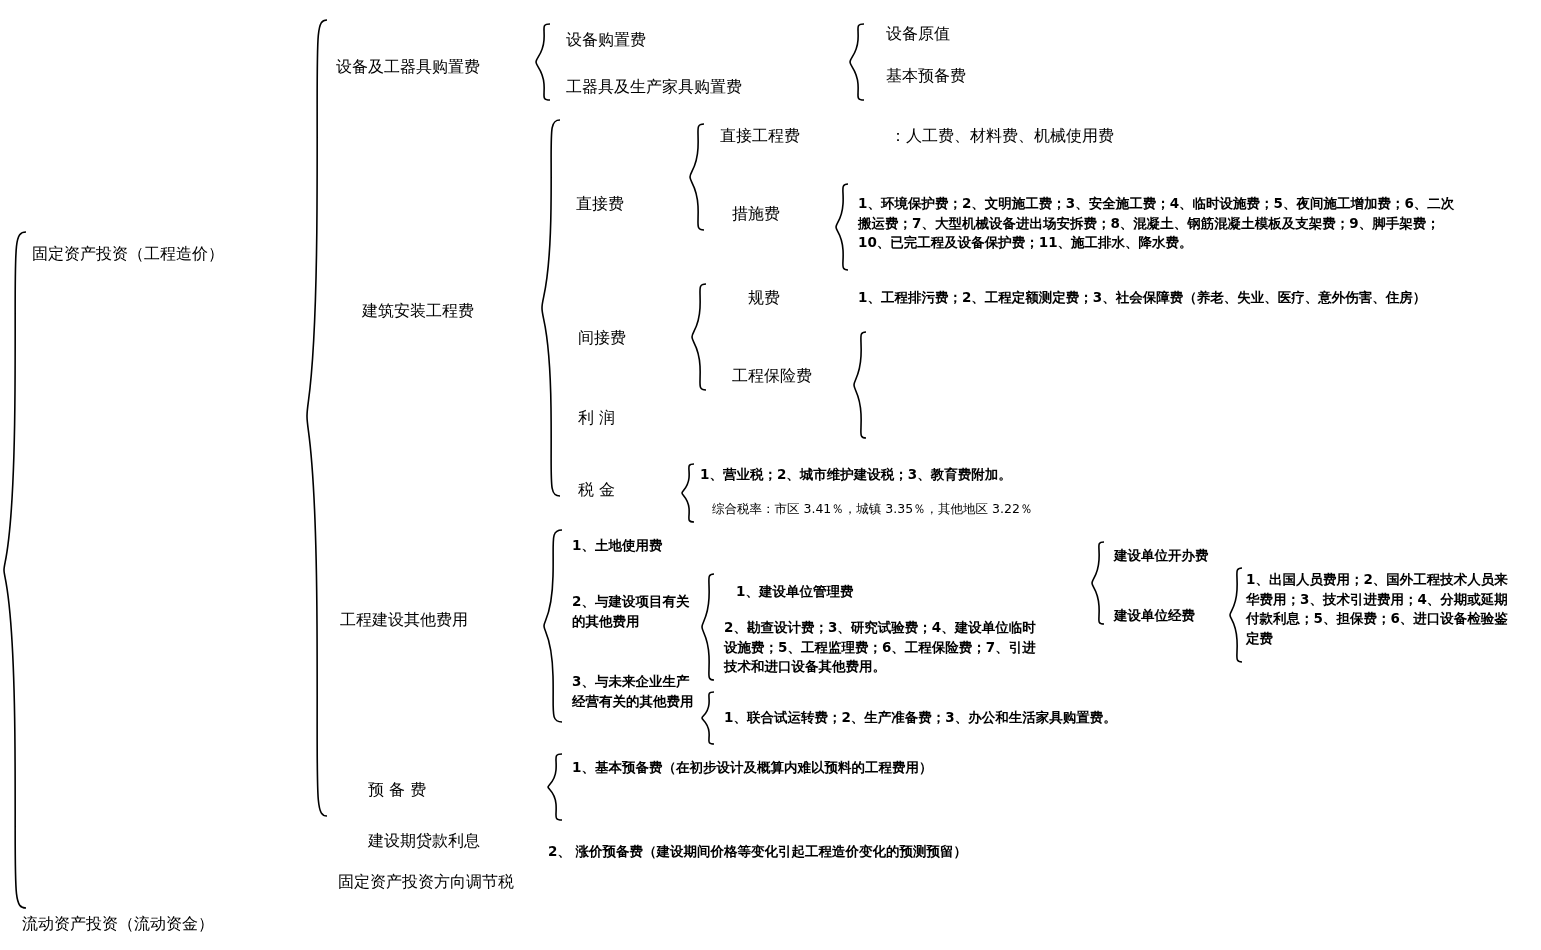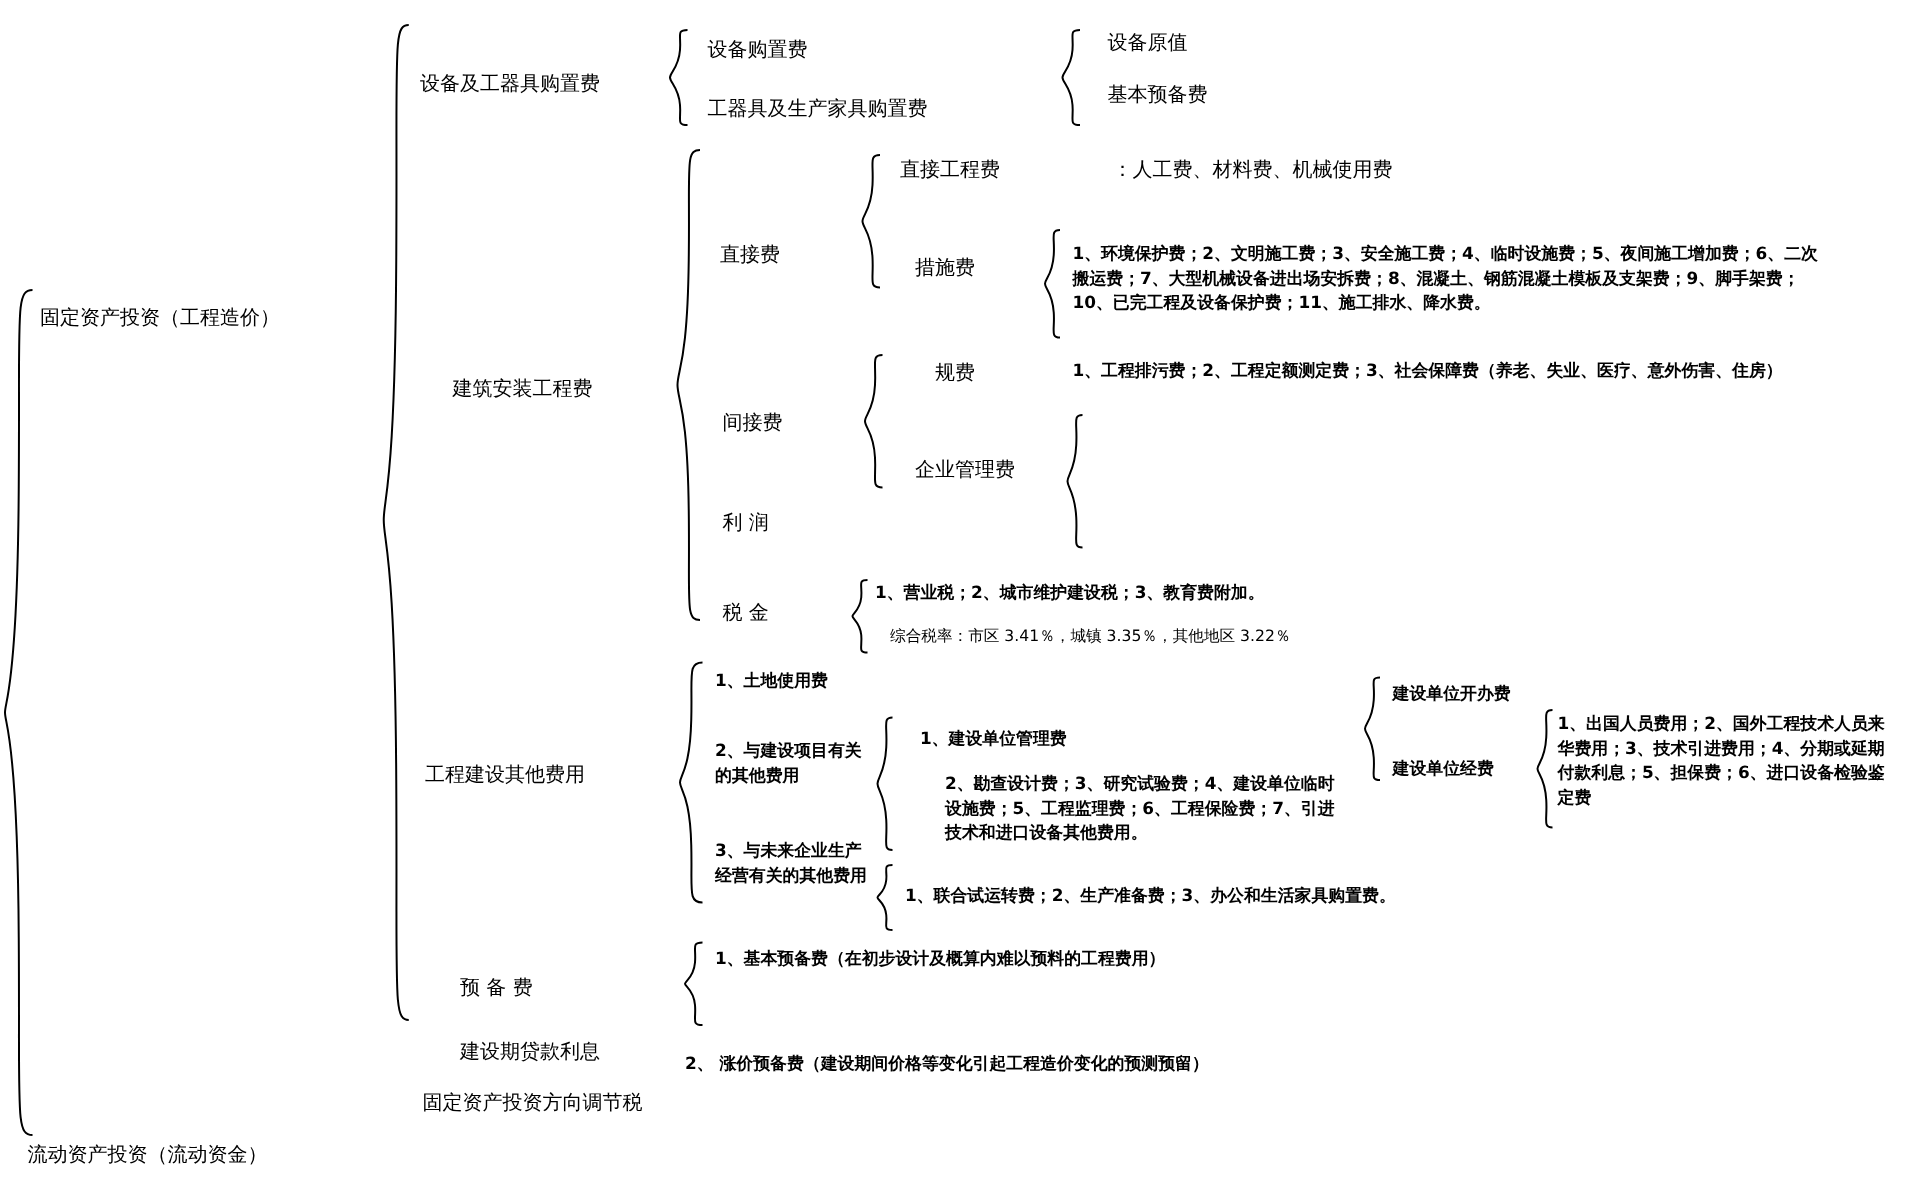--- a/index.html
+++ b/index.html
@@ -94,21 +94,21 @@
     </svg>
   </div>
   <div class="wrap t13 b" style="left:858px;top:194px;width:600px;">1、环境保护费；2、文明施工费；3、安全施工费；4、临时设施费；5、夜间施工增加费；6、二次搬运费；7、大型机械设备进出场安拆费；8、混凝土、钢筋混凝土模板及支架费；9、脚手架费；10、已完工程及设备保护费；11、施工排水、降水费。</div>
 
   <div class="brace" style="left:690px;top:282px;">
     <svg width="18" height="110" viewBox="0 0 18 110" preserveAspectRatio="none">
       <path d="M16 2 C7 2 11 8 10 26 C9 46 2 50 2 55 C2 60 9 64 10 84 C11 102 7 108 16 108" fill="none" stroke="#000" stroke-width="1.6"></path>
     </svg>
   </div>
   <div class="node t16" style="left:748px;top:286px;">规费</div>
-  <div class="node t16" style="left:732px;top:364px;">企业管理费</div>
+  <div class="node t16" style="left:732px;top:364px;">工程保险费</div>
 
   <div class="wrap t13 b" style="left:858px;top:288px;width:660px;">1、工程排污费；2、工程定额测定费；3、社会保障费（养老、失业、医疗、意外伤害、住房）</div>
 
   <div class="brace" style="left:852px;top:330px;">
     <svg width="16" height="110" viewBox="0 0 16 110" preserveAspectRatio="none">
       <path d="M14 2 C6 2 10 8 9 26 C8 46 2 50 2 55 C2 60 8 64 9 84 C10 102 6 108 14 108" fill="none" stroke="#000" stroke-width="1.6"></path>
     </svg>
   </div>
 
   <div class="brace" style="left:680px;top:462px;">
@@ -128,21 +128,21 @@
   <div class="wrap t13 b" style="left:572px;top:592px;width:122px;">2、与建设项目有关的其他费用</div>
   <div class="wrap t13 b" style="left:572px;top:672px;width:122px;">3、与未来企业生产经营有关的其他费用</div>
 
 
   <div class="brace" style="left:700px;top:572px;">
     <svg width="16" height="110" viewBox="0 0 16 110" preserveAspectRatio="none">
       <path d="M14 2 C6 2 10 8 9 26 C8 46 2 50 2 55 C2 60 8 64 9 84 C10 102 6 108 14 108" fill="none" stroke="#000" stroke-width="1.6"></path>
     </svg>
   </div>
   <div class="node t13 b" style="left:724px;top:582px;margin-left:12px;">1、建设单位管理费</div>
-  <div class="wrap t13 b" style="left:724px;top:618px;width:318px;margin-left:32px;">2、勘查设计费；3、研究试验费；4、建设单位临时设施费；5、工程监理费；6、工程保险费；7、引进技术和进口设备其他费用。</div>
+  <div class="wrap t13 b" style="left:724px;top:618px;width:318px;">2、勘查设计费；3、研究试验费；4、建设单位临时设施费；5、工程监理费；6、工程保险费；7、引进技术和进口设备其他费用。</div>
 
   <div class="brace" style="left:1090px;top:540px;">
     <svg width="16" height="86" viewBox="0 0 16 86" preserveAspectRatio="none">
       <path d="M14 2 C6 2 10 6 9 20 C8 36 2 39 2 43 C2 47 8 50 9 66 C10 80 6 84 14 84" fill="none" stroke="#000" stroke-width="1.6"></path>
     </svg>
   </div>
   <div class="node t13 b" style="left:1114px;top:546px;">建设单位开办费</div>
   <div class="node t13 b" style="left:1114px;top:606px;">建设单位经费</div>
 
   <div class="brace" style="left:1228px;top:566px;">

